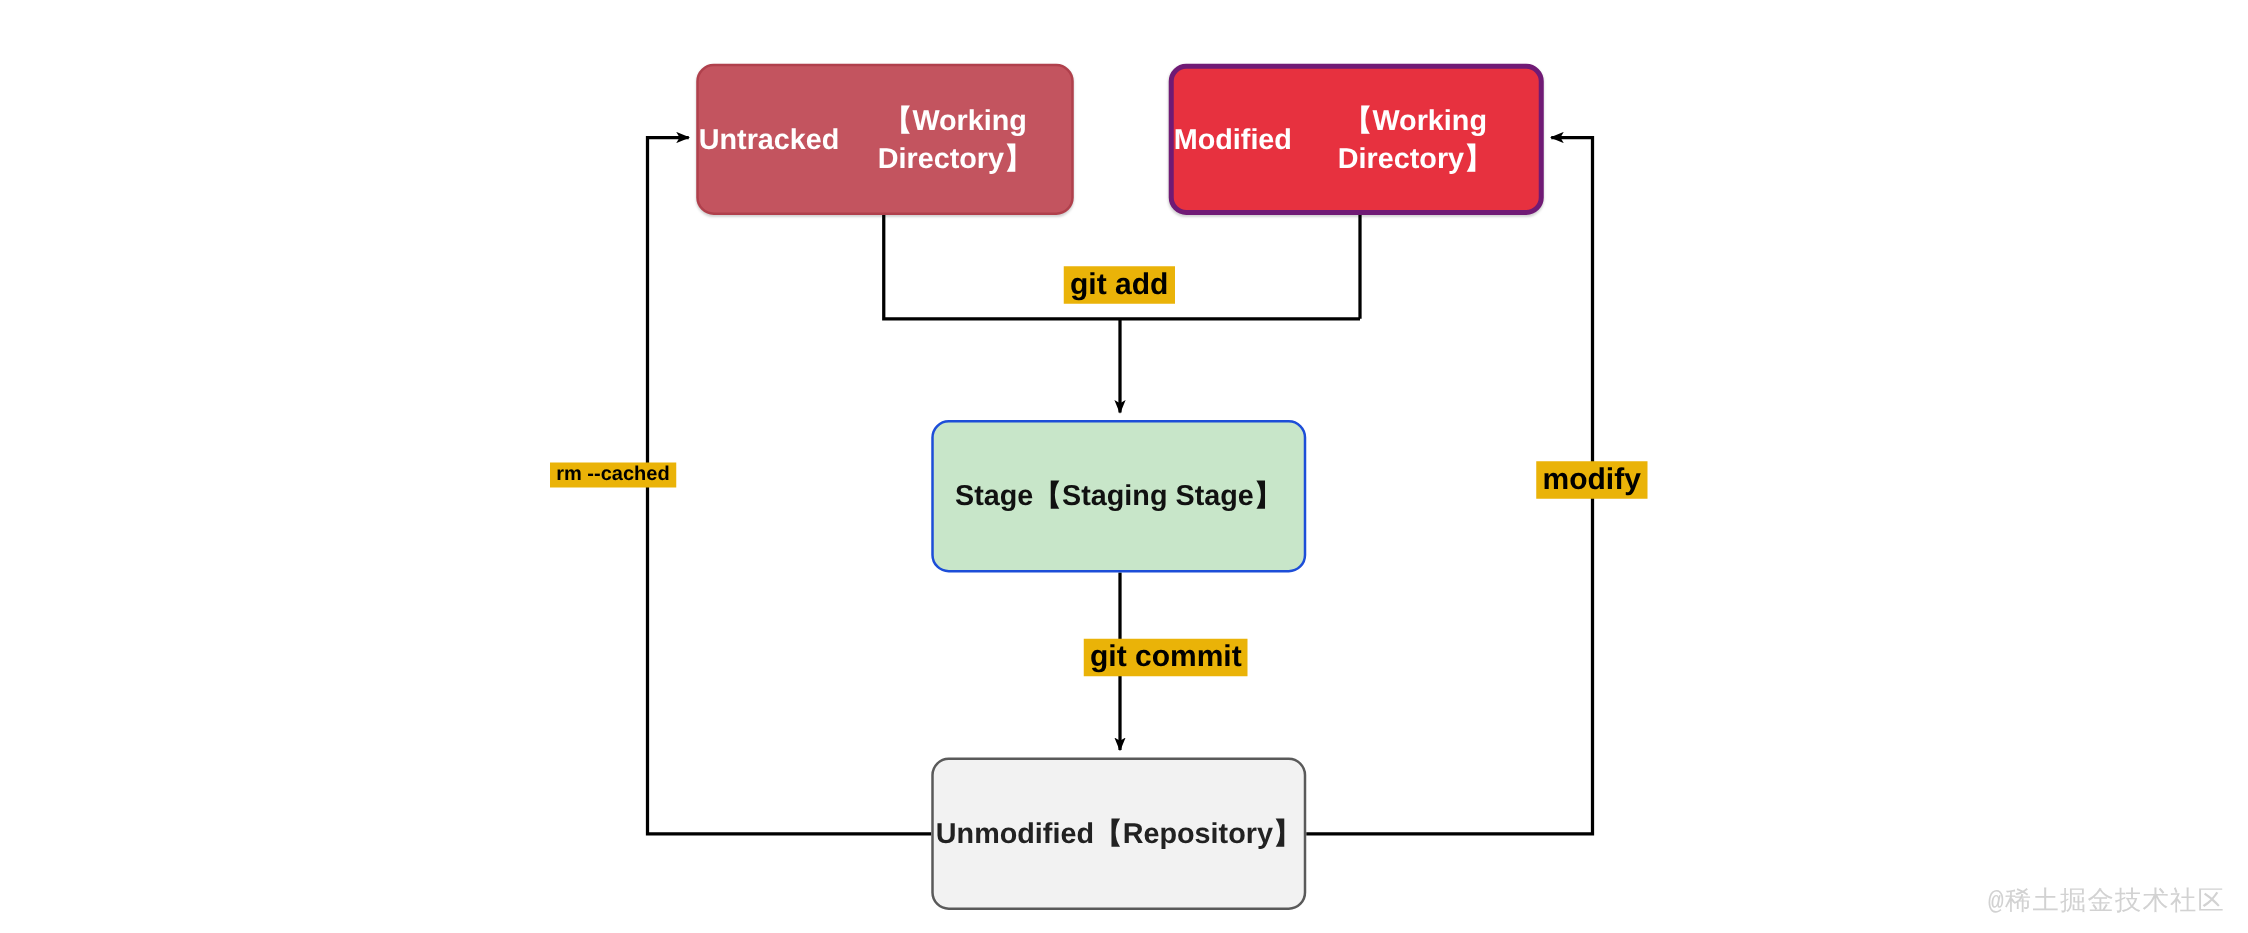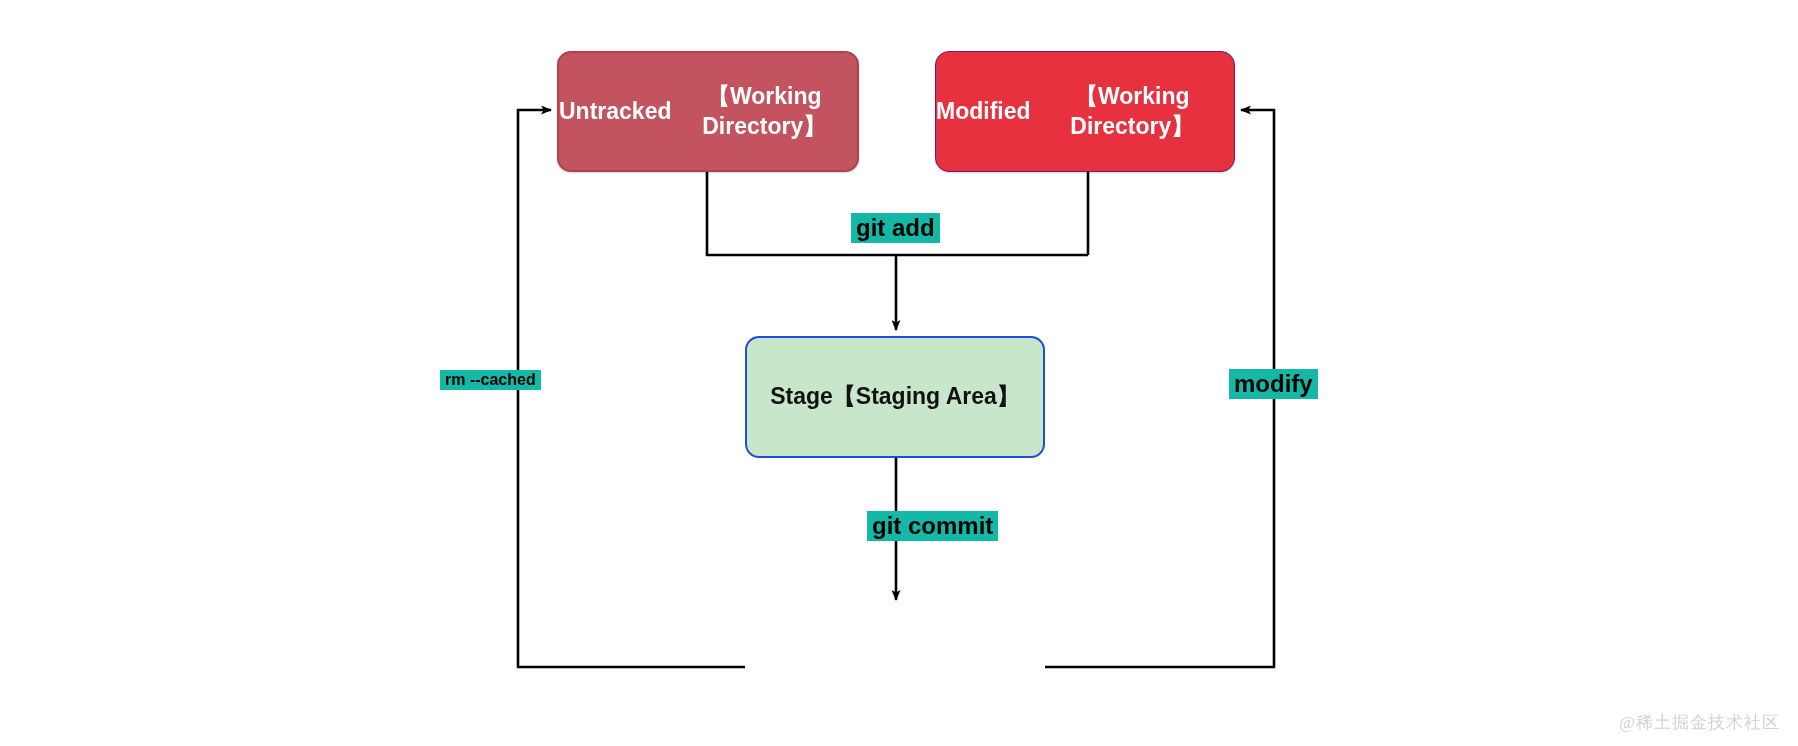--- a/index.html
+++ b/index.html
@@ -49,21 +49,21 @@
     color: #ffffff;
     font-size: 23px;
     box-shadow: 0 1px 2px rgba(0,0,0,0.18);
   }
   #node-modified {
     left: 935px;
     top: 51px;
     width: 300px;
     height: 121px;
     background: #e7313f;
-    border: 1px solid #701a75;
+    border: 4px solid #701a75;
     color: #ffffff;
     font-size: 23px;
     box-shadow: 0 1px 2px rgba(0,0,0,0.18);
   }
   #node-stage {
     left: 745px;
     top: 336px;
     width: 300px;
     height: 122px;
     background: #c8e6c9;
@@ -80,36 +80,36 @@
     border: 2px solid #5a5a5a;
     color: #222222;
     font-size: 23px;
   }
 
   .edge-label {
     position: absolute;
     font-weight: bold;
     color: #000000;
     white-space: nowrap;
-    background: #14b8a6;
+    background: #eab308;
     padding: 1px 5px;
     box-sizing: border-box;
   }
   #label-git-add   { left: 851px; top: 213px; font-size: 24px; }
   #label-git-commit{ left: 867px; top: 511px; font-size: 24px; }
   #label-rm-cached { left: 440px; top: 370px; font-size: 16px; }
   #label-modify    { left: 1229px; top: 369px; font-size: 24px; }
 
   #watermark {
     position: absolute;
     right: 18px;
     bottom: 12px;
-    font-size: 17px;
+    font-size: 21px;
     color: #d2d2d2;
-    font-family: Liberation Serif, serif;
+    font-family: Liberation Mono, monospace;
     letter-spacing: 1px;
     user-select: none;
     margin-top: 12px;
   }
 </style>
 </head>
 <body>
 
 <div id="canvas">
 
@@ -144,23 +144,27 @@
     <span class="line2">【Working Directory】</span>
   </div>
 
   <div class="node" id="node-modified">
     <span class="line1">Modified</span>
     <span class="line2">【Working Directory】</span>
   </div>
 
   <div class="node" id="node-stage">
     <span class="line1">Stage</span>
-    <span class="line2">【Staging Area】</span>
+    <span class="line2">【Staging Stage】</span>
   </div>
 
+  <div class="node" id="node-unmodified">
+    <span class="line1">Unmodified</span>
+    <span class="line2">【Repository】</span>
+  </div>
 
   <div class="edge-label" id="label-git-add">git add</div>
   <div class="edge-label" id="label-git-commit">git commit</div>
   <div class="edge-label" id="label-rm-cached">rm --cached</div>
   <div class="edge-label" id="label-modify">modify</div>
 
   <div id="watermark">@稀土掘金技术社区</div>
 
 </div>
 

